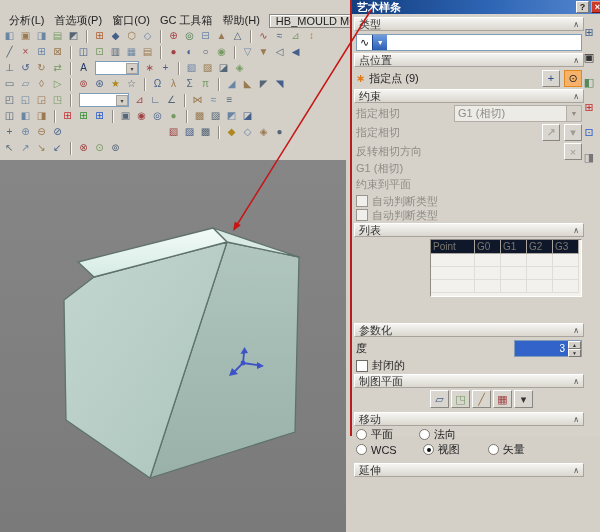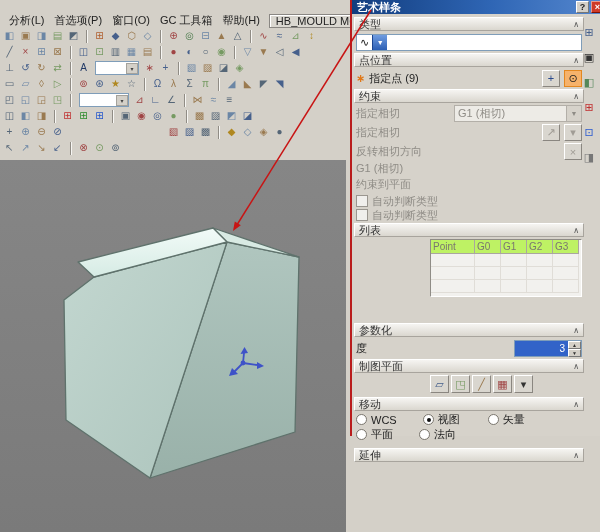--- a/index.html
+++ b/index.html
@@ -66,21 +66,21 @@
   .ibtn.dis{color:#a09c95}
   .ibtn.active{background:#f6b26b;border-color:#e3871f;color:#222}
   .star{color:#e07818;font-size:11px;font-weight:bold}
 
   .cb{width:12px;height:12px;background:#f0efec;border:1px solid #9a968f;flex:0 0 auto}
   .cb.en{background:#fff;border-color:#6f6c66}
 
   #listbox{margin:2px 0 26px 76px;width:152px;height:58px;background:#f2f1ee;
            border:1px solid;border-color:#8f8c86 #fff #fff #8f8c86;overflow:hidden}
   .lb-hdr{display:flex}
-  .lb-hc{height:14px;background:#bef264;border-right:1px solid #aaa69f;border-bottom:1px solid #aaa69f;
+  .lb-hc{height:14px;background:#0f172a;border-right:1px solid #aaa69f;border-bottom:1px solid #aaa69f;
          font-size:10px;color:#7a776f;display:flex;align-items:center;padding-left:2px}
   .lb-row{display:flex}
   .lb-c{height:13px;border-right:1px solid #e0ddd7;border-bottom:1px solid #e0ddd7}
 
   .spin{margin-left:auto;width:68px;height:17px;border:1px solid #7f9db9;background:#fff;display:flex}
   .spin .sval{flex:1;background:#3263c8;color:#fff;font-size:10px;display:flex;align-items:center;justify-content:flex-end;padding-right:3px}
   .spin .arrows{width:13px;display:flex;flex-direction:column}
   .spin .sa{flex:1;background:#d4d0c8;border:1px solid;border-color:#fff #777 #777 #fff;font-size:5px;line-height:6px;text-align:center;color:#333}
 
   #plane-btns{display:flex;gap:2px;margin:2px 0 2px 76px;height:20px}
@@ -399,50 +399,54 @@
       <div class="drow h20">
         <span class="lbl">度</span>
         <span class="spin">
           <span class="sval">3</span>
           <span class="arrows">
             <span class="sa">▲</span>
             <span class="sa">▼</span>
           </span>
         </span>
       </div>
+      <div class="drow h15">
+        <span class="cb en"></span>
+        <span class="lbl">封闭的</span>
+      </div>
 
       <div class="sec-hdr">
         <span>制图平面</span>
         <span class="chev">∧</span>
       </div>
       <div id="plane-btns">
           <span class="ibtn" style="color: rgb(70, 96, 140);">▱</span>
           <span class="ibtn" style="color: rgb(118, 154, 98);">◳</span>
           <span class="ibtn" style="color: rgb(154, 122, 80);">╱</span>
           <span class="ibtn" style="color: rgb(160, 69, 69);">▦</span>
           <span class="ibtn" style="color: rgb(51, 51, 51);">▾</span>
         </div>
 
       <div class="sec-hdr">
         <span>移动</span>
         <span class="chev">∧</span>
       </div>
       <div class="drow h15">
         <span class="radio"></span>
+        <span class="lbl">平面</span>
+        <span class="radio rgap1"></span>
+        <span class="lbl">法向</span>
+      </div>
+      <div class="drow h15">
+        <span class="radio"></span>
         <span class="lbl">WCS</span>
         <span class="radio sel rgap1"></span>
         <span class="lbl">视图</span>
         <span class="radio rgap2"></span>
         <span class="lbl">矢量</span>
-      </div>
-      <div class="drow h15">
-        <span class="radio"></span>
-        <span class="lbl">平面</span>
-        <span class="radio rgap1"></span>
-        <span class="lbl">法向</span>
       </div>
 
       <div class="sec-hdr" style="margin-top:6px">
         <span>延伸</span>
         <span class="chev">∧</span>
       </div>
     </div>
   </div>
 
   <div id="right-strip">

